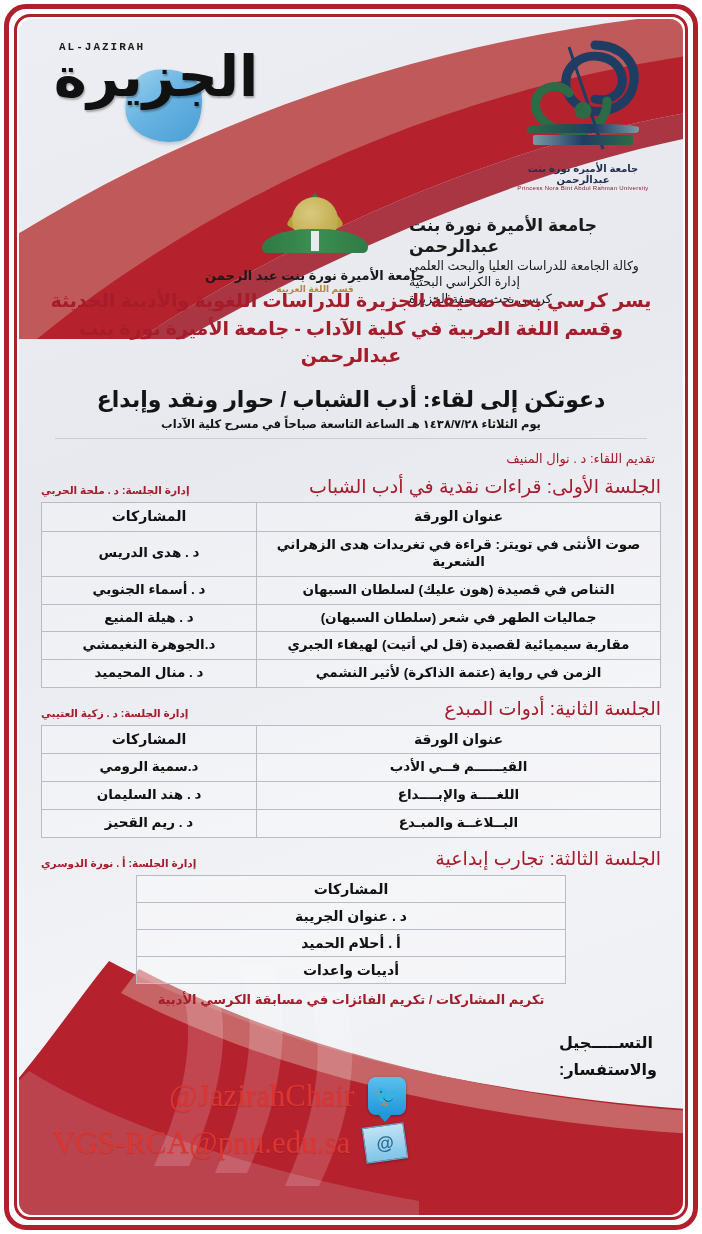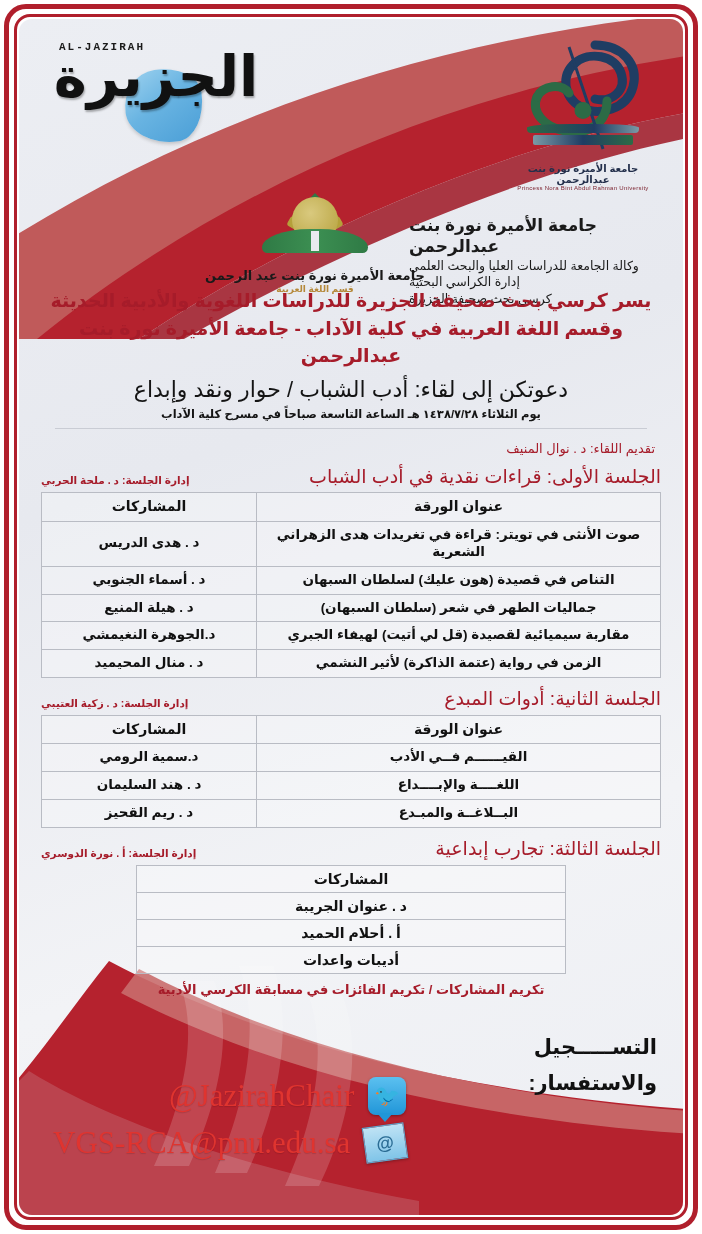--- a/index.html
+++ b/index.html
@@ -151,21 +151,21 @@
   }
   .dept-logo .d1{font-size:13px;font-weight:700;color:#1a1a1a;margin-top:13px;direction:rtl;}
   .dept-logo .d2{font-size:9px;font-weight:700;color:#b5893a;direction:rtl;margin-top:1px;}
 
   
   .body-area{position:absolute;top:268px;left:0;right:0;z-index:12;padding:0 22px;box-sizing:border-box;}
 
   .invite{text-align:center;color:#a61c2a;}
   .invite .t1{font-size:19px;font-weight:700;line-height:1.45;}
   .invite .t2{font-size:19px;font-weight:700;line-height:1.45;}
-  .invite .t3{font-size:22px;font-weight:400;color:#141414;margin-top:7px;}
+  .invite .t3{font-size:22px;font-weight:700;color:#141414;margin-top:17px;}
   .invite .t4{font-size:11.5px;font-weight:700;color:#141414;margin-top:4px;}
 
   .rule{height:1px;background:#c9ccd4;margin:7px 14px 6px;}
 
   .speakers{
     display:flex;justify-content:space-between;align-items:flex-start;
     padding:0 6px;
   }
   .speakers .right-col{font-size:13px;font-weight:400;color:#a61c2a;padding-top:6px;}
   .speakers .left-col{font-size:11.5px;font-weight:700;color:#a61c2a;text-align:left;line-height:1.5;}
@@ -206,22 +206,22 @@
   .closing{
     text-align:center;color:#a61c2a;font-size:13px;font-weight:700;
     margin-top:8px;
   }
 
   
   .footer{
     position:absolute;left:0;right:0;bottom:0;height:206px;z-index:14;
   }
   .reg-label{
-    position:absolute;top:20px;right:26px;text-align:right;direction:rtl;
-    color:#111;font-weight:700;font-size:21px;line-height:1.7;
+    position:absolute;top:20px;right:26px;text-align:left;direction:rtl;
+    color:#111;font-weight:700;font-size:16px;line-height:1.7;
   }
   .contacts{
     position:absolute;bottom:44px;left:34px;
   }
   .contact-row{display:flex;align-items:center;margin-bottom:10px;}
   .tw-icon{
     width:38px;height:38px;border-radius:8px;
     background:linear-gradient(180deg,#5bc0f0,#2196d8);
     display:flex;align-items:center;justify-content:center;
     color:#fff;font-size:21px;

